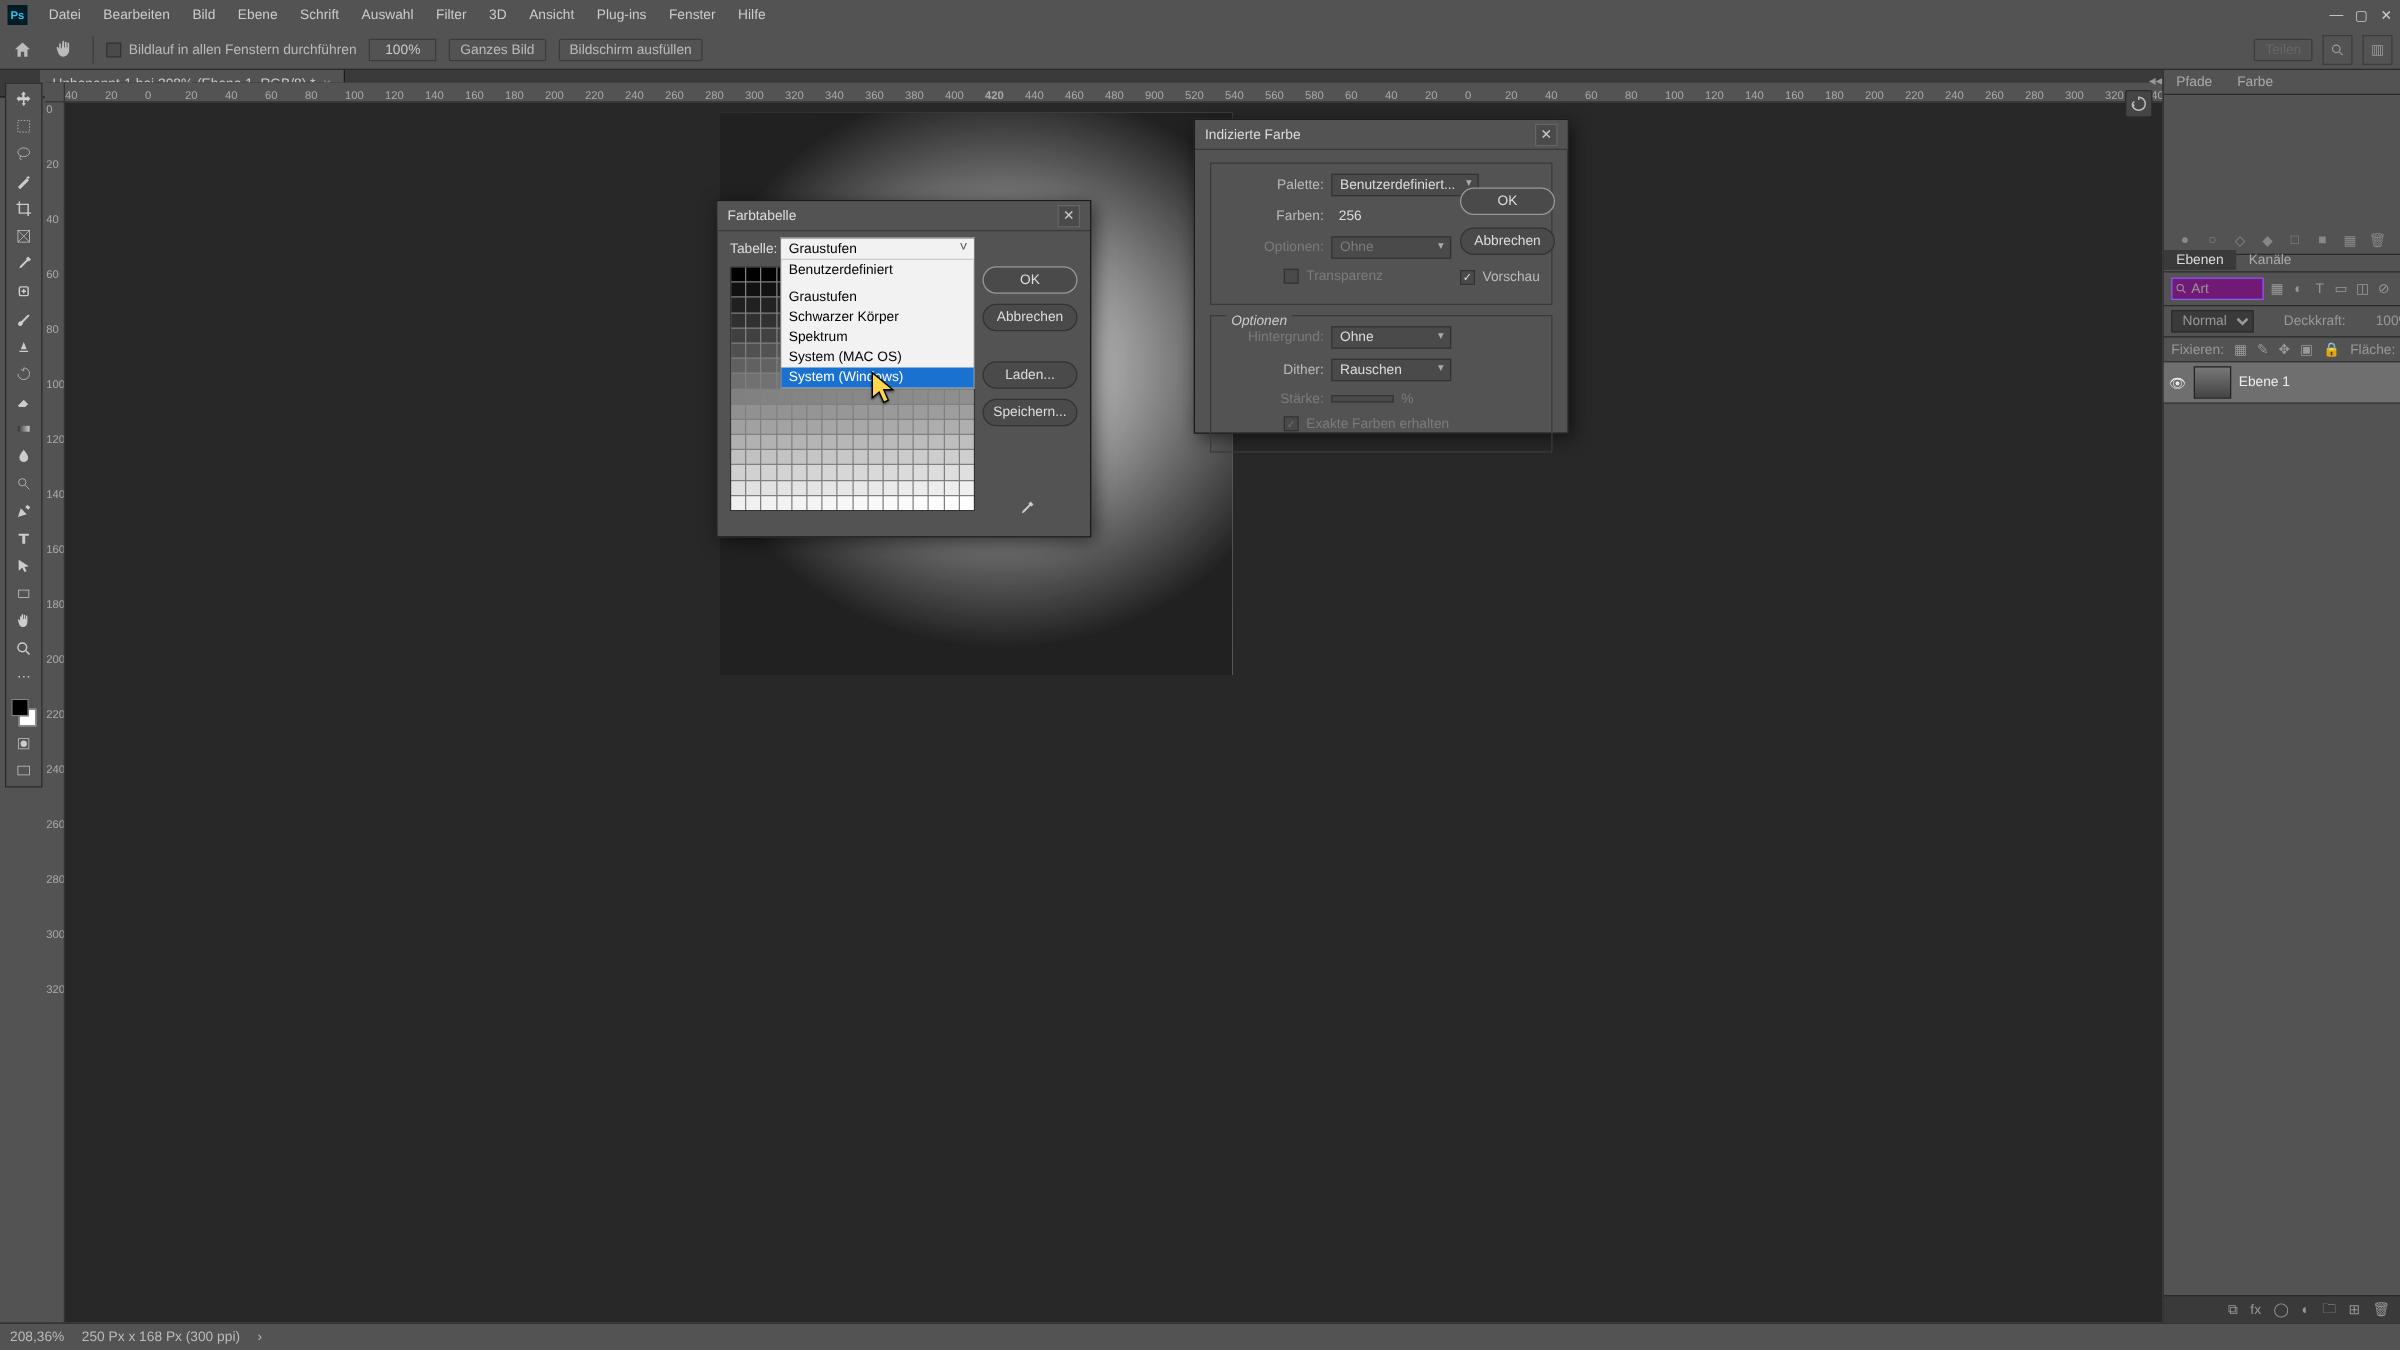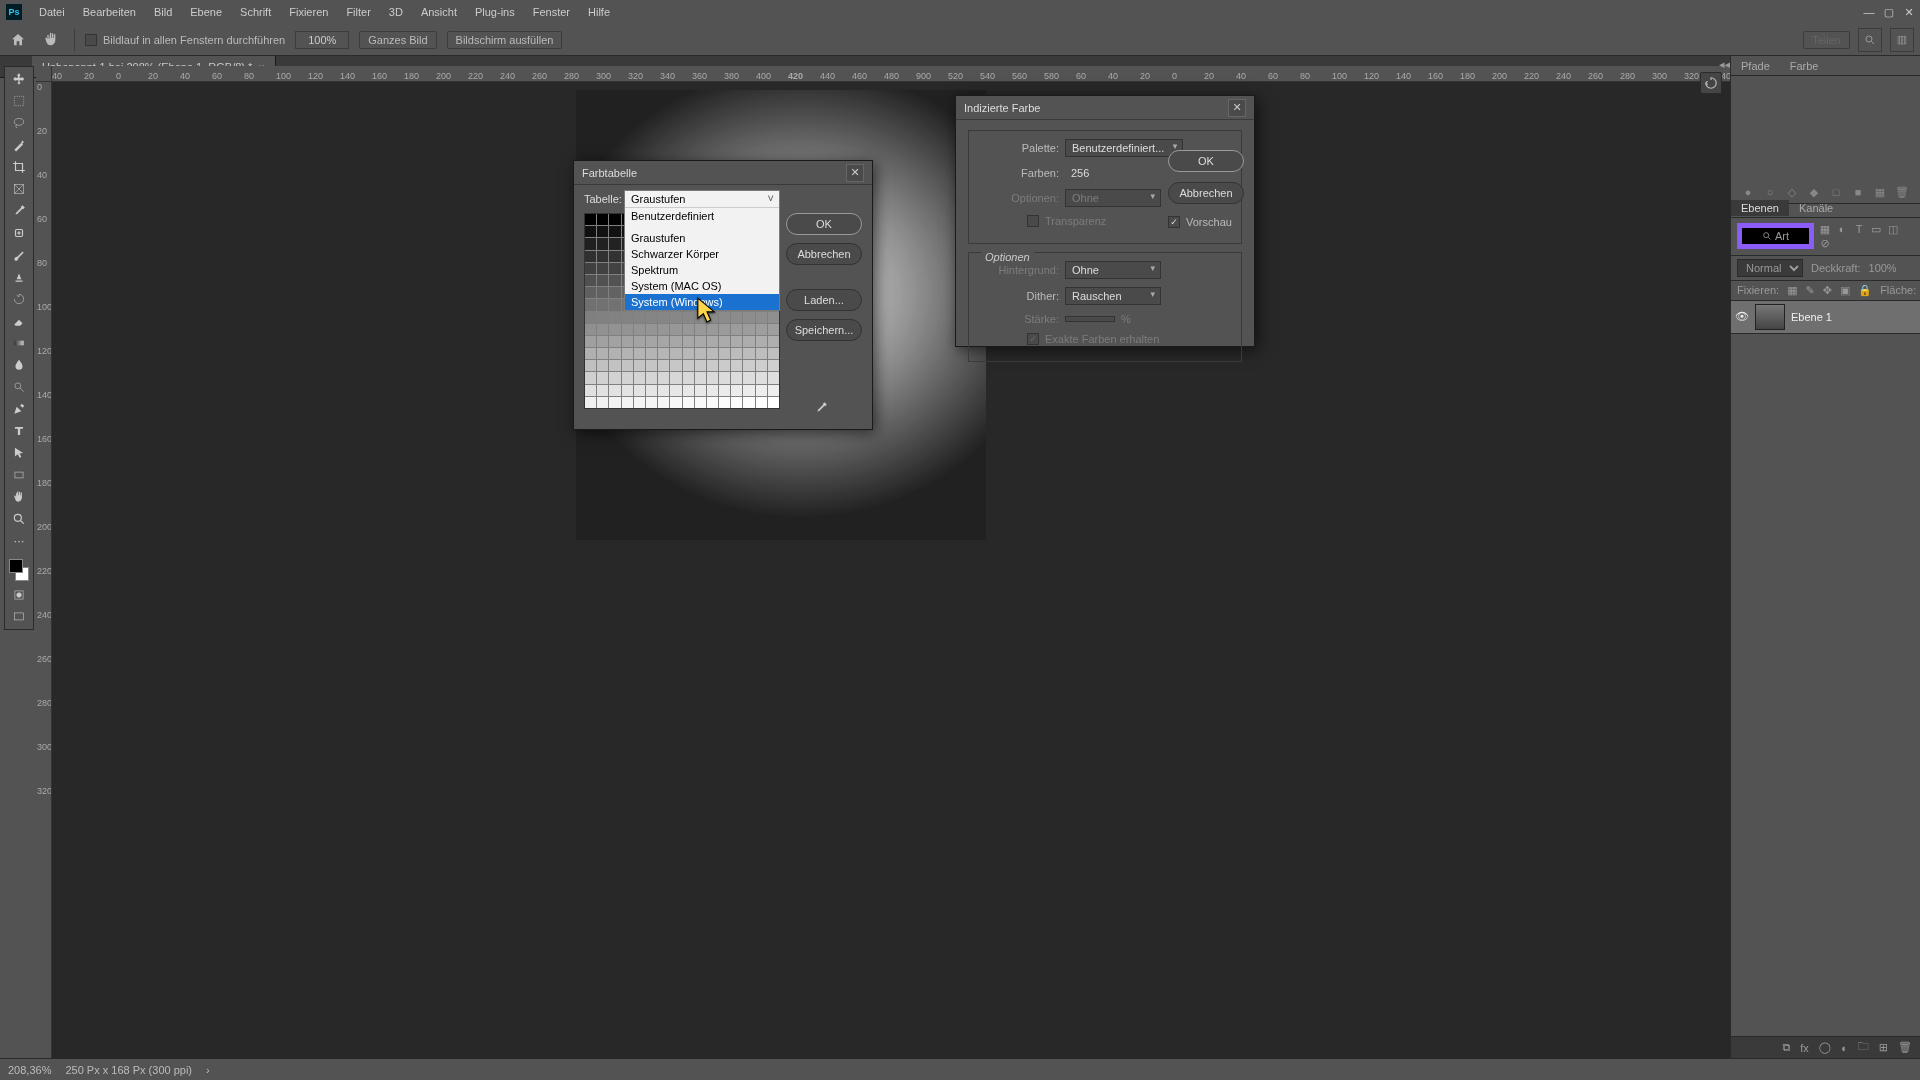--- a/index.html
+++ b/index.html
@@ -46,23 +46,23 @@
 
 
 .right-dock { position:absolute; right:0; top:56px; width:190px; bottom:22px; background:#535353; border-left:1px solid #2a2a2a; }
 .right-dock .tabs { display:flex; color:#aaa; border-bottom:1px solid #2a2a2a; height:20px; align-items:center; }
 .right-dock .tabs span { padding:2px 10px; }
 .layers-area { position:absolute; top:142px; left:0; right:0; }
 .layers-tabs { display:flex; color:#aaa; border-bottom:1px solid #2a2a2a; height:20px; align-items:center; }
 .layers-tabs span { padding:2px 10px; }
 .layers-tabs .active { background:#3a3a3a; color:#ddd; }
 .layer-search { display:flex; align-items:center; gap:4px; padding:4px 6px; border-bottom:1px solid #2a2a2a; }
-.layer-search .searchbox { flex:1; background:#000000; border:5px solid #8b5cf6; color:#999; padding:2px 20px; display:flex; align-items:center; gap:3px;}
+.layer-search .searchbox { flex:1; background:#701a75; border:1px solid #8b5cf6; color:#999; padding:2px 2px; display:flex; align-items:center; gap:3px;}
 .layer-search .mini-icons span { width:14px; height:14px; display:inline-flex; align-items:center; justify-content:center; color:#999; }
-.layer-opts { display:flex; align-items:center; padding:3px 6px; gap:8px; color:#999; border-bottom:1px solid #2a2a2a; }
+.layer-opts { display:flex; align-items:center; padding:3px 6px; gap:24px; color:#999; border-bottom:1px solid #2a2a2a; }
 .layer-opts select { background:#3a3a3a; border:1px solid #2a2a2a; color:#999; padding:1px 4px; }
 .layer-locks { display:flex; align-items:center; padding:3px 6px; gap:8px; color:#999; border-bottom:1px solid #2a2a2a; font-size:10px; }
 .layer-row { display:flex; align-items:center; padding:3px 4px; gap:6px; background:#6f6f6f; color:#eee; border-bottom:1px solid #2a2a2a; }
 .layer-row .eye { width:14px; text-align:center; }
 .layer-row .thumb { width:30px; height:26px; background:linear-gradient(#777,#444); border:1px solid #222; }
 .layers-footer { position:absolute; bottom:0; left:0; right:0; height:22px; background:#3a3a3a; border-top:1px solid #2a2a2a; display:flex; align-items:center; justify-content:flex-end; gap:10px; padding:0 8px; color:#999; }
 .swatch-row { position:absolute; top:125px; left:0; right:0; display:flex; gap:8px; padding:4px 10px; border-bottom:1px solid #2a2a2a; color:#888; }
 .swatch-row span { width:14px; height:14px; display:inline-flex; align-items:center; justify-content:center; }
 
 
@@ -119,21 +119,21 @@
 <body>
 
 <div class="menubar">
   <div class="app-logo">Ps</div>
   <div id="menu-items-container" style="display: flex;">
       <span class="menu-item">Datei</span>
       <span class="menu-item">Bearbeiten</span>
       <span class="menu-item">Bild</span>
       <span class="menu-item">Ebene</span>
       <span class="menu-item">Schrift</span>
-      <span class="menu-item">Fixieren</span>
+      <span class="menu-item">Auswahl</span>
       <span class="menu-item">Filter</span>
       <span class="menu-item">3D</span>
       <span class="menu-item">Ansicht</span>
       <span class="menu-item">Plug-ins</span>
       <span class="menu-item">Fenster</span>
       <span class="menu-item">Hilfe</span>
     </div>
   <div class="window-controls">
     <span>—</span>
     <span>▢</span>

